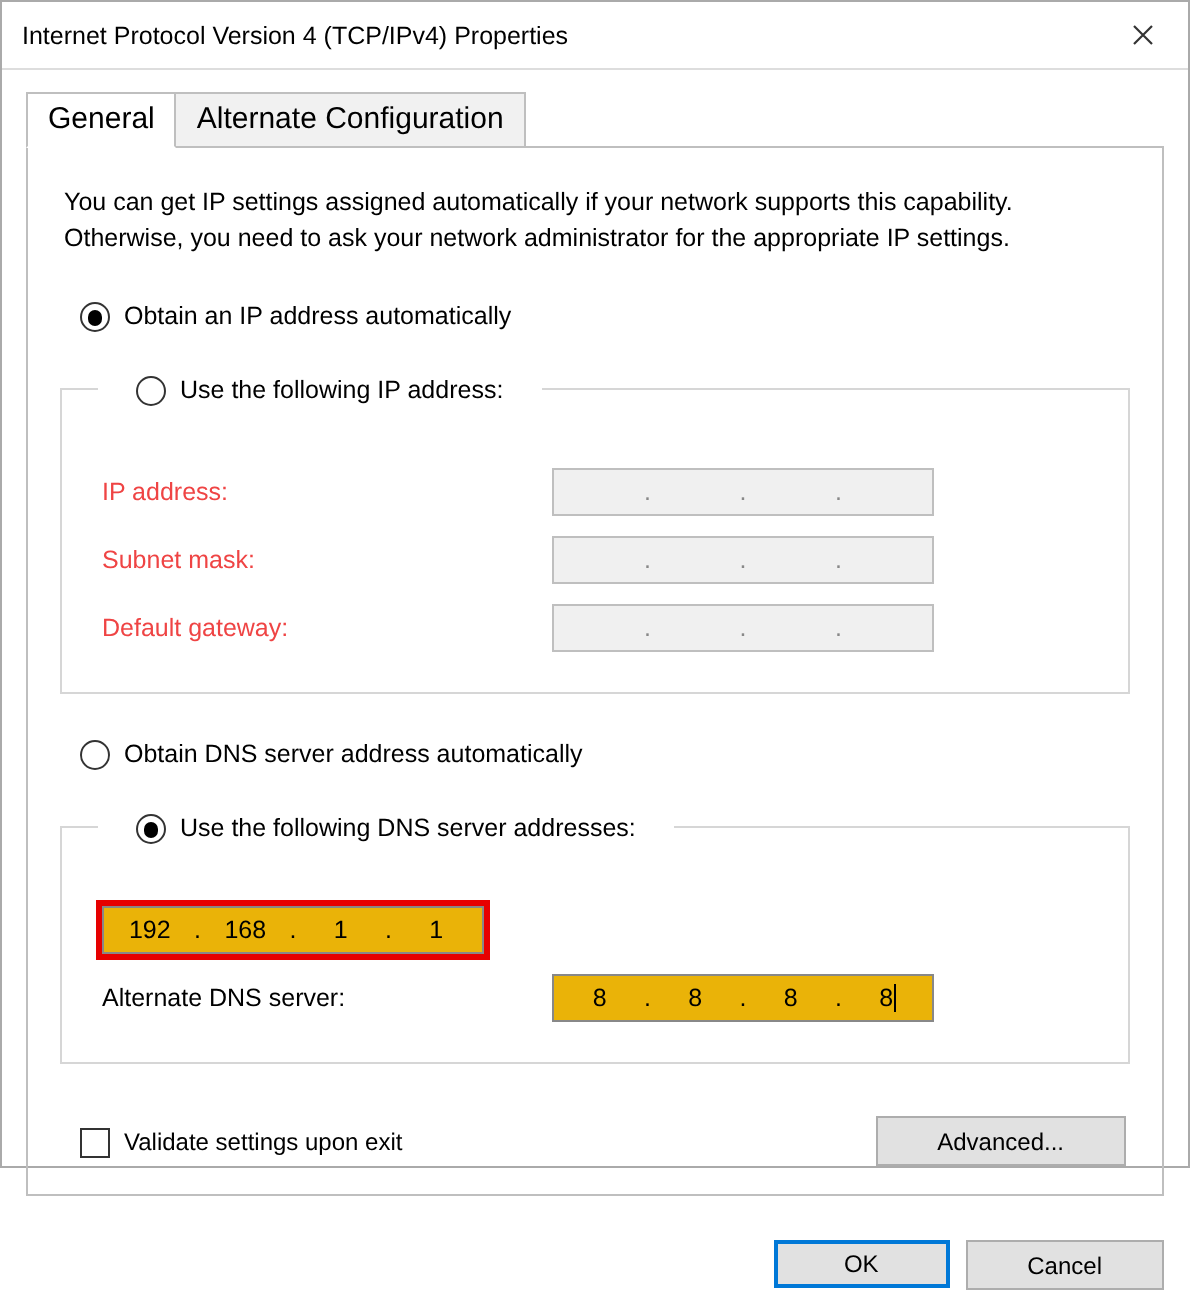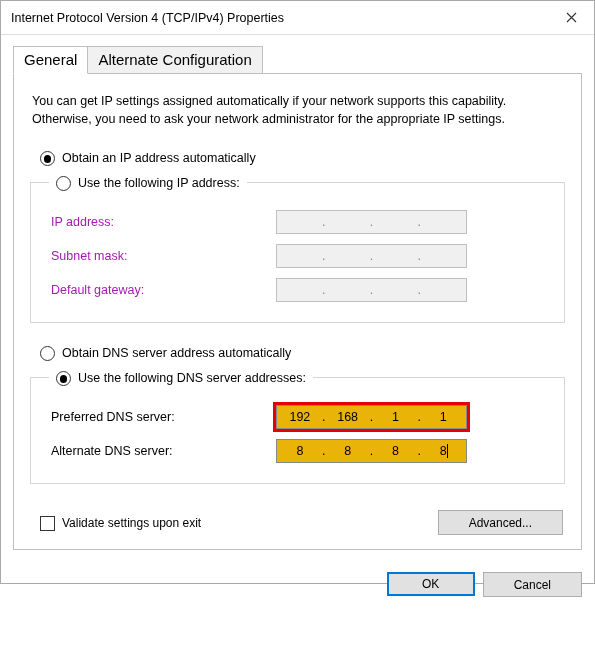--- a/index.html
+++ b/index.html
@@ -120,33 +120,33 @@
     border: 1px solid #d6d6d6;
     margin: 0 0 20px 0;
     padding: 10px 14px 10px 14px;
     position: relative;
   }
   fieldset.group > legend {
     padding: 0 3px;
     margin-left: 4px;
   }
   fieldset.group > legend .radio-row {
-    margin: 4px;
+    margin: 16px;
   }
   .field-row {
     display: flex;
     align-items: center;
     margin: 6px 0 10px 6px;
     font-size: 12.5px;
   }
   .field-row .lbl {
     width: 225px;
     flex-shrink: 0;
   }
-  .disabled { color: #a21caf; }
+  .disabled { color: #ef4444; }
   .ipbox {
     width: 191px;
     height: 24px;
     border: 1px solid #888;
     background: #eab308;
     display: flex;
     align-items: center;
     justify-content: space-around;
     font-size: 12.5px;
     padding: 0 2px;
@@ -280,21 +280,20 @@
       </div>
 
       <fieldset class="group">
         <legend>
           <div class="radio-row">
             <span class="radio selected"></span>
             <span>Use the following DNS server addresses:</span>
           </div>
         </legend>
         <div class="field-row">
-          <div class="lbl">Preferred DNS server:</div>
           <div class="ipbox highlight-red">
             <span class="oct">192</span>
               <span class="dot">.</span>
             <span class="oct">168</span>
               <span class="dot">.</span>
             <span class="oct">1</span>
               <span class="dot">.</span>
             <span class="oct">1</span>
           </div>
         </div>

